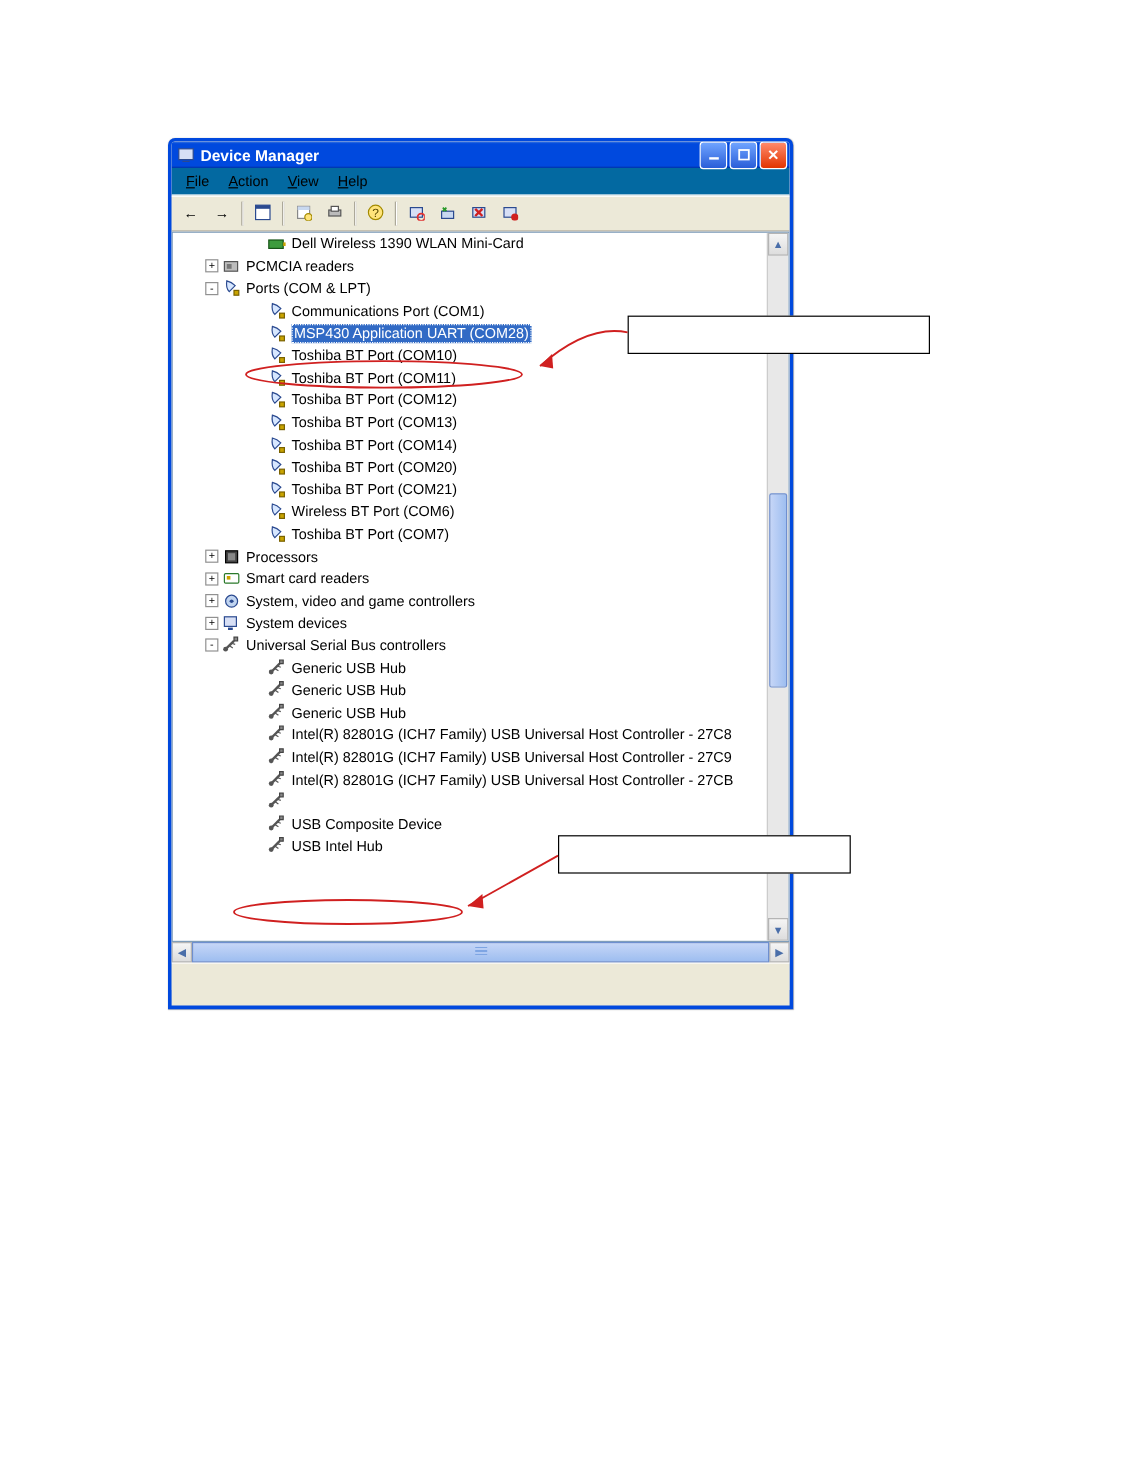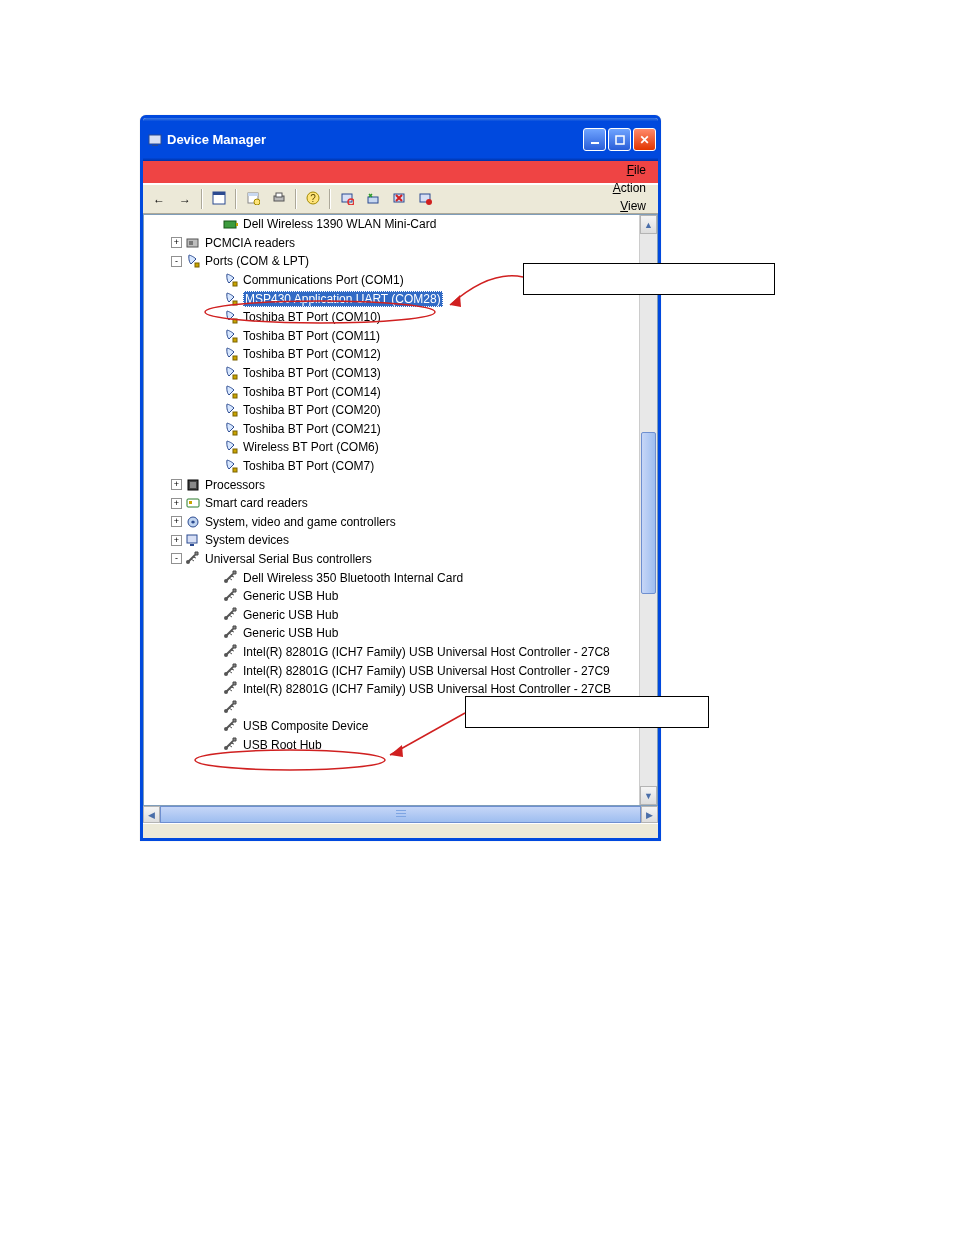--- a/index.html
+++ b/index.html
@@ -18,21 +18,21 @@
     top: 115px;
     width: 515px;
     height: 720px;
     border: 3px solid #0049de;
     border-radius: 6px 6px 0 0;
     background: #ece9d8;
     box-shadow: 0 0 1px rgba(0,0,0,0.3);
     overflow: hidden;
   }
   .titlebar {
-    height: 43px;
+    height: 22px;
     background: linear-gradient(to bottom,#3b77e0 0%,#0049de 8%,#0049de 92%,#0031a5 100%);
     display: flex;
     align-items: center;
     padding: 0 2px 0 4px;
     color: #fff;
     font-weight: bold;
     font-size: 13px;
   }
   .titlebar .title-icon {
     width: 16px; height: 16px; margin-right: 4px;
@@ -44,27 +44,26 @@
     width: 21px; height: 21px;
     border:1px solid #fff;
     border-radius:3px;
     background:linear-gradient(to bottom,#6fa4ff,#2a5ed8);
     display:flex;align-items:center;justify-content:center;
     font-weight:bold;color:#fff;font-size:12px;
   }
   .winbtn.close { background:linear-gradient(to bottom,#ff8a6b,#e23500); }
   .menubar {
     height:22px;
-    background:#ef4444;
+    background:#0369a1;
     border-bottom:1px solid #fff;
     display:flex;
-    align-items:flex-end;
+    align-items:center;
     padding:0 4px;
     font-size:12px;
-    flex-direction:column;
   }
   .menubar span { padding:2px 8px; cursor:default; }
   .menubar span u { text-decoration:underline; }
   .toolbar {
     height:28px;
     background:#ece9d8;
     border-top:1px solid #fff;
     border-bottom:1px solid #aca899;
     display:flex;
     align-items:center;
@@ -481,34 +480,20 @@
           <span class="nobox"></span>
           <span class="ticon">
             <svg width="16" height="16">
               <path d="M3 11 L10 4" stroke="#555" stroke-width="2"></path>
               <circle cx="3" cy="11" r="2" fill="#555"></circle>
               <path d="M10 4 L13 4 L13 1 L10 1 Z" fill="#888" stroke="#444"></path>
               <path d="M6 8 L9 10" stroke="#555"></path>
               <path d="M8 6 L11 7" stroke="#555"></path>
             </svg>
           </span>
-          <span class="label">Dell Wireless 350 Bluetooth Internal Card</span>
-        </div>
-        <div class="node">
-          <span class="ind" style="width: 65px;"></span>
-          <span class="nobox"></span>
-          <span class="ticon">
-            <svg width="16" height="16">
-              <path d="M3 11 L10 4" stroke="#555" stroke-width="2"></path>
-              <circle cx="3" cy="11" r="2" fill="#555"></circle>
-              <path d="M10 4 L13 4 L13 1 L10 1 Z" fill="#888" stroke="#444"></path>
-              <path d="M6 8 L9 10" stroke="#555"></path>
-              <path d="M8 6 L11 7" stroke="#555"></path>
-            </svg>
-          </span>
           <span class="label">Generic USB Hub</span>
         </div>
         <div class="node">
           <span class="ind" style="width: 65px;"></span>
           <span class="nobox"></span>
           <span class="ticon">
             <svg width="16" height="16">
               <path d="M3 11 L10 4" stroke="#555" stroke-width="2"></path>
               <circle cx="3" cy="11" r="2" fill="#555"></circle>
               <path d="M10 4 L13 4 L13 1 L10 1 Z" fill="#888" stroke="#444"></path>
@@ -606,21 +591,21 @@
           <span class="nobox"></span>
           <span class="ticon">
             <svg width="16" height="16">
               <path d="M3 11 L10 4" stroke="#555" stroke-width="2"></path>
               <circle cx="3" cy="11" r="2" fill="#555"></circle>
               <path d="M10 4 L13 4 L13 1 L10 1 Z" fill="#888" stroke="#444"></path>
               <path d="M6 8 L9 10" stroke="#555"></path>
               <path d="M8 6 L11 7" stroke="#555"></path>
             </svg>
           </span>
-          <span class="label">USB Root Hub</span>
+          <span class="label">USB Intel Hub</span>
         </div>
       </div>
     <div class="vscroll">
       <div class="arrow">▲</div>
       <div class="track">
         <div class="thumb" style="top:200px;height:160px"></div>
       </div>
       <div class="arrow" style="position:absolute;bottom:0;left:0;right:0">▼</div>
     </div>
   </div>

